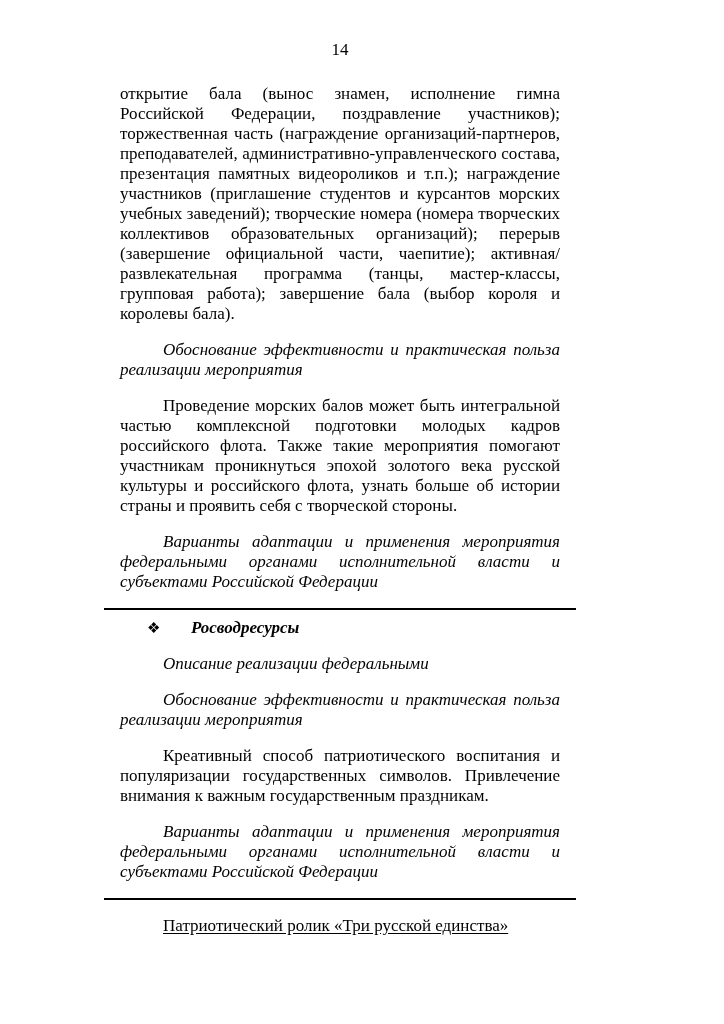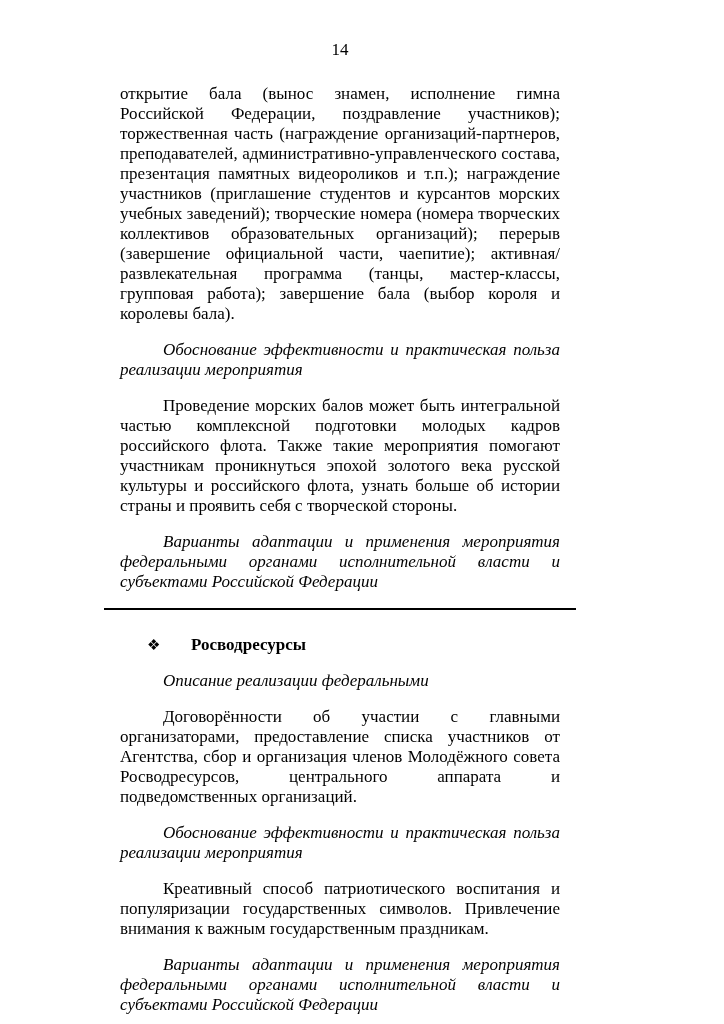--- a/index.html
+++ b/index.html
@@ -37,23 +37,24 @@
   }
   .italic {
     font-style: italic;
   }
   .rule {
     height: 0;
     border-top: 2px solid #000000;
     margin-top: 5px;
   }
   .section-header {
-    margin-top: 25px;
+    margin-top: 8px;
     padding-left: 43px;
     font-weight: bold;
+    font-style: italic;
   }
   .bullet {
     display: inline-block;
     width: 44px;
     font-family: "DejaVu Sans", sans-serif;
     font-size: 15px;
     font-weight: normal;
   }
   .u {
     text-decoration: underline;
@@ -78,21 +79,20 @@
 
   <div class="rule"></div>
 
   <div class="section-header">
     <span class="bullet">❖</span><span class="section-title">Росводресурсы</span>
   </div>
 
 
   <p class="para italic">Описание реализации федеральными</p>
 
-  <p class="para">Договорённости об участии с главными организаторами, предоставление списка участников от Агентства, сбор и организация членов Молодёжного совета Росводресурсов, центрального аппарата и подведомственных организаций.</p>
 
   <p class="para italic">Обоснование эффективности и практическая польза реализации мероприятия</p>
 
   <p class="para">Креативный способ патриотического воспитания и популяризации государственных символов. Привлечение внимания к важным государственным праздникам.</p>
 
   <p class="para italic">Варианты адаптации и применения мероприятия федеральными органами исполнительной власти и субъектами Российской Федерации</p>
 
 
   <div class="rule"></div>
 

